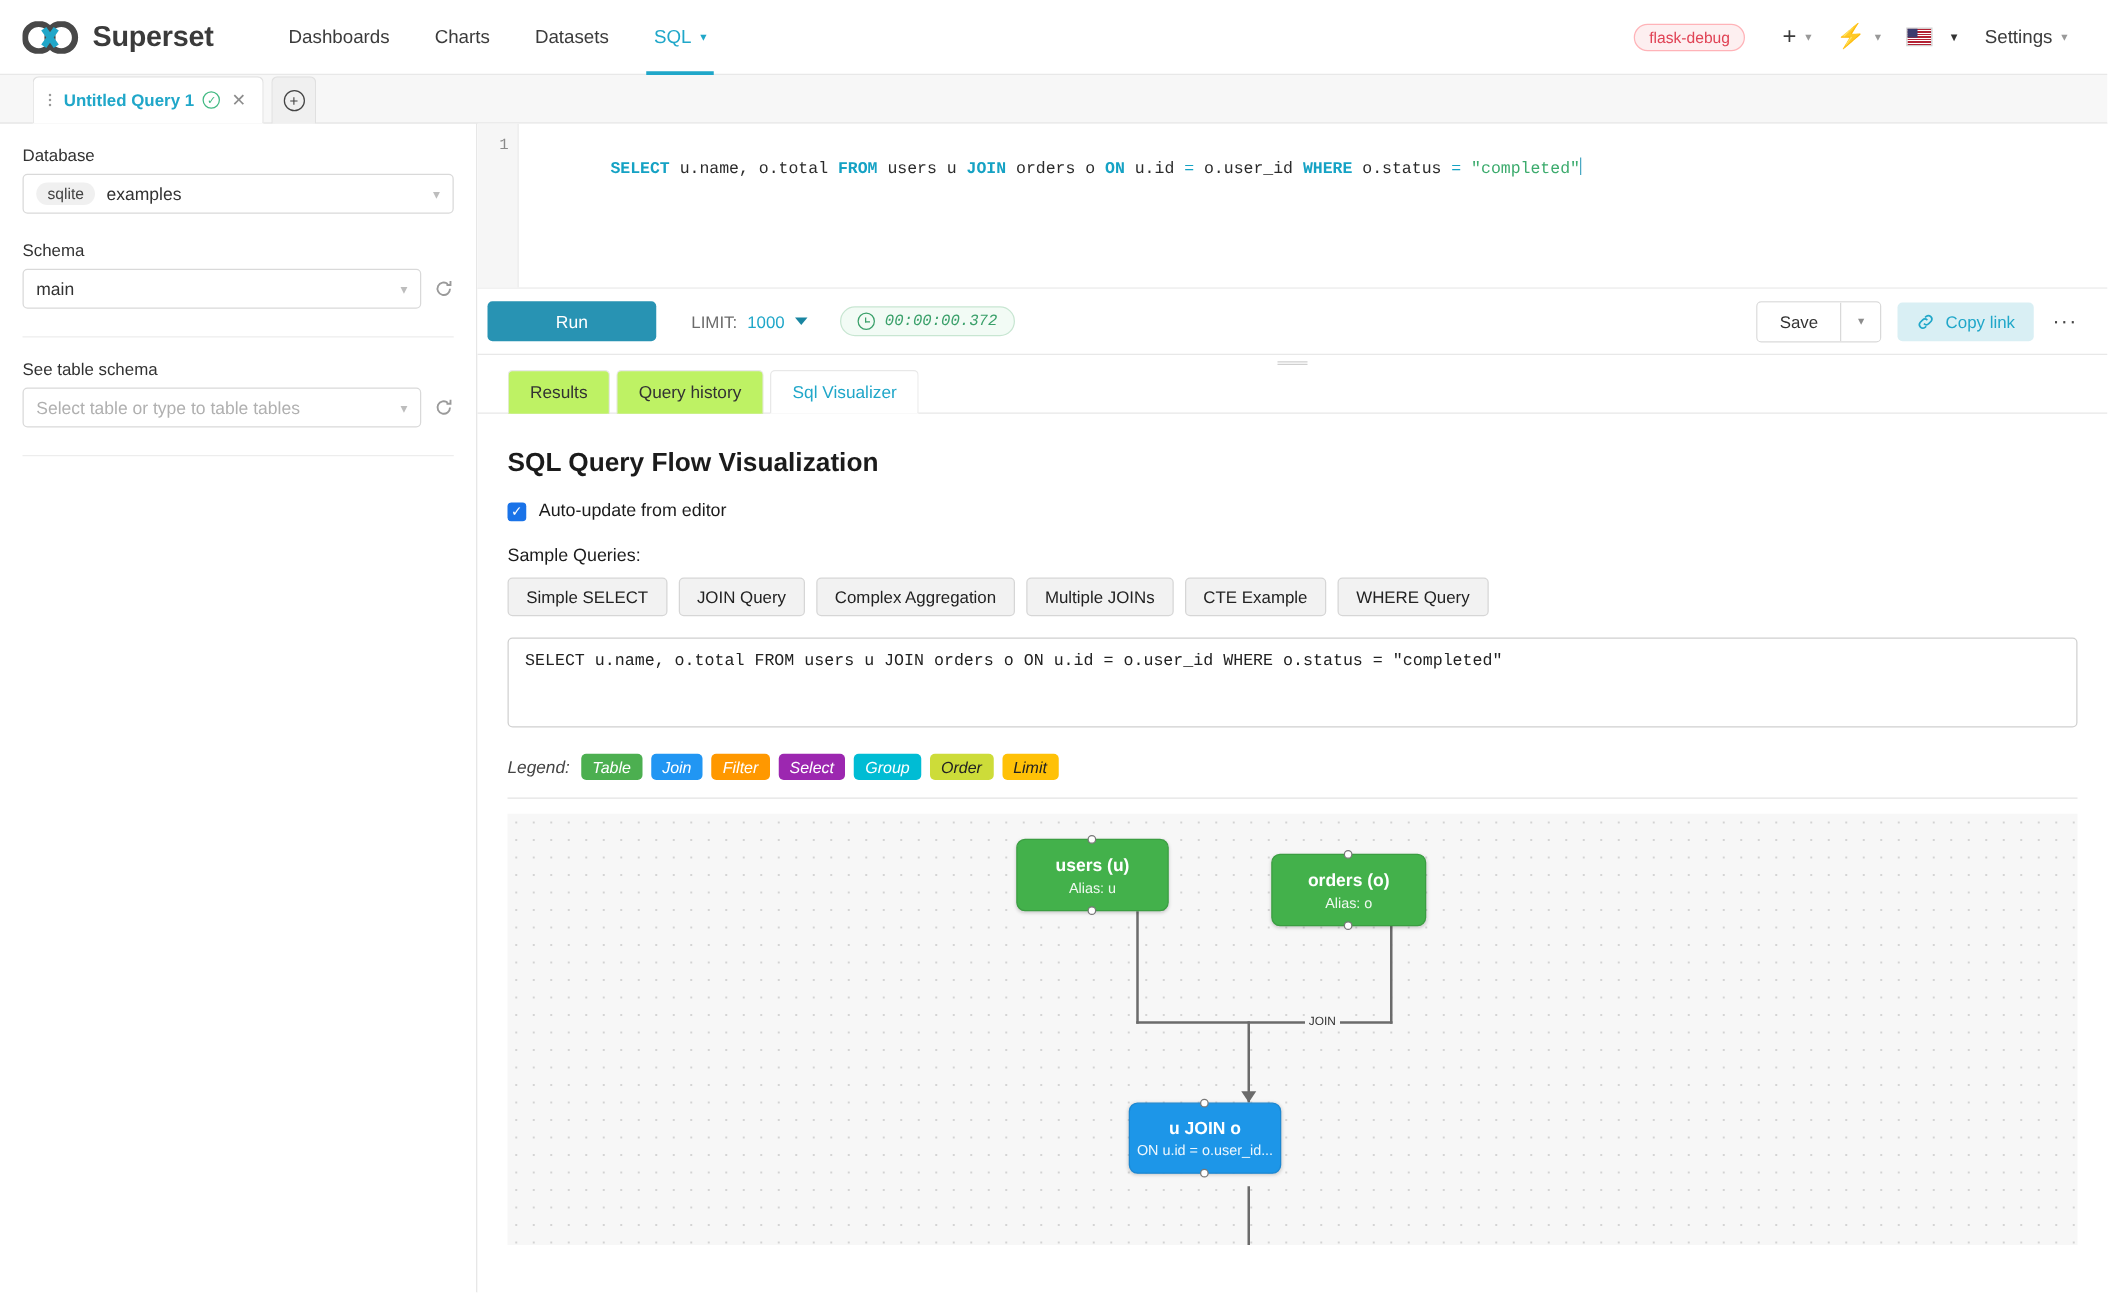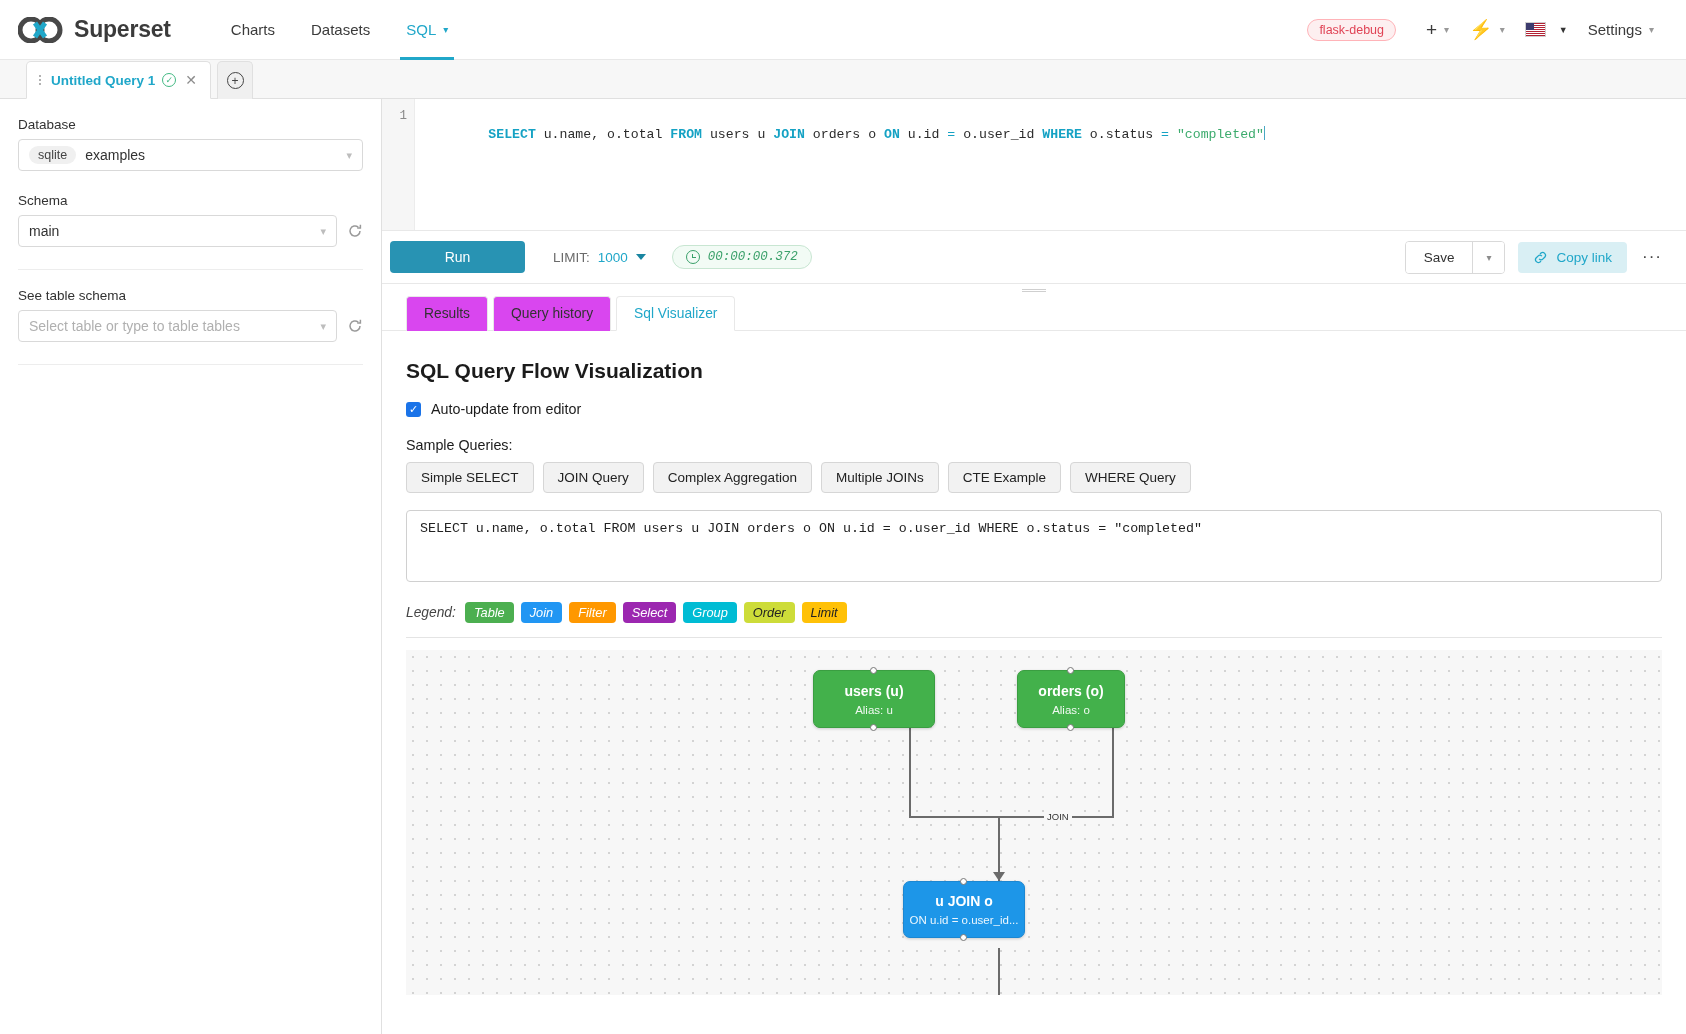--- a/index.html
+++ b/index.html
@@ -159,21 +159,21 @@
     border-radius:4px; height:31px; padding:0 15px; font-size:13.5px; cursor:pointer;
   }
   .dots-btn { color:#444; font-size:17px; letter-spacing:1px; cursor:pointer; padding:0 2px; }
 
   .handle-bar { height:12px; display:flex; align-items:center; justify-content:center; }
   .handle-bar span { width:24px; height:3px; border-top:1px solid #cfcfcf; border-bottom:1px solid #cfcfcf; }
 
   
   .res-tabs { display:flex; gap:5px; padding:0 0 0 24px; border-bottom:1px solid #e8e8e8; }
   .res-tab {
-    padding:9px 17px; font-size:13.8px; color:#323232; background:#d946ef;
+    padding:9px 17px; font-size:13.8px; color:#323232; background:#bef264;
     border:1px solid #e8e8e8; border-bottom:none; border-radius:4px 4px 0 0;
     margin-bottom:-1px; cursor:pointer;
   }
   .res-tab.active { background:#fff; color:#20a7c9; border-bottom:1px solid #fff; }
 
   
   .viz { padding:28px 24px 0 24px; overflow:hidden; flex:1; }
   .viz-title { font-size:21px; font-weight:bold; color:#1b1b1b; margin:0 0 18px 0; }
   .auto-row { display:flex; align-items:center; gap:10px; margin-bottom:20px; }
   .cb { width:15px; height:15px; background:#1a73e8; border-radius:3px; display:flex;
@@ -233,20 +233,23 @@
 <div class="navbar">
   <div class="brand">
     <svg class="brand-logo" viewBox="0 0 46 26">
       <circle cx="13" cy="13" r="11" fill="none" stroke="#484848" stroke-width="5"></circle>
       <circle cx="31" cy="13" r="11" fill="none" stroke="#484848" stroke-width="5"></circle>
       <path d="M17 6 L27 20 M27 6 L17 20" stroke="#20a7c9" stroke-width="5" fill="none"></path>
     </svg>
     <span class="brand-name">Superset</span>
   </div>
   <div class="nav-links">
+    <div class="nav-link">
+      <span>Dashboards</span>
+    </div>
     <div class="nav-link">
       <span>Charts</span>
     </div>
     <div class="nav-link">
       <span>Datasets</span>
     </div>
     <div class="nav-link active">
       <span>SQL</span>
       <span class="nav-caret">▾</span>
     </div>
@@ -424,21 +427,21 @@
         <div class="edge-label" style="left:638px; top:160px;">JOIN</div>
         <div class="edge" style="left:592px; top:298px; width:2px; height:47px;"></div>
 
         <div class="node table-node" style="left:407px; top:20px; width:122px; height:58px;">
           <span class="handle top"></span>
           <span class="n-title">users (u)</span>
           <span class="n-sub">Alias: u</span>
           <span class="handle bottom"></span>
         </div>
 
-        <div class="node table-node" style="left:611px; top:20px; width:108px; height:58px;">
+        <div class="node table-node" style="left:611px; top:32px; width:124px; height:58px;">
           <span class="handle top"></span>
           <span class="n-title">orders (o)</span>
           <span class="n-sub">Alias: o</span>
           <span class="handle bottom"></span>
         </div>
 
         <div class="node join-node" style="left:497px; top:231px; width:122px; height:57px;">
           <span class="handle top"></span>
           <span class="n-title">u JOIN o</span>
           <span class="n-sub">ON u.id = o.user_id...</span>

